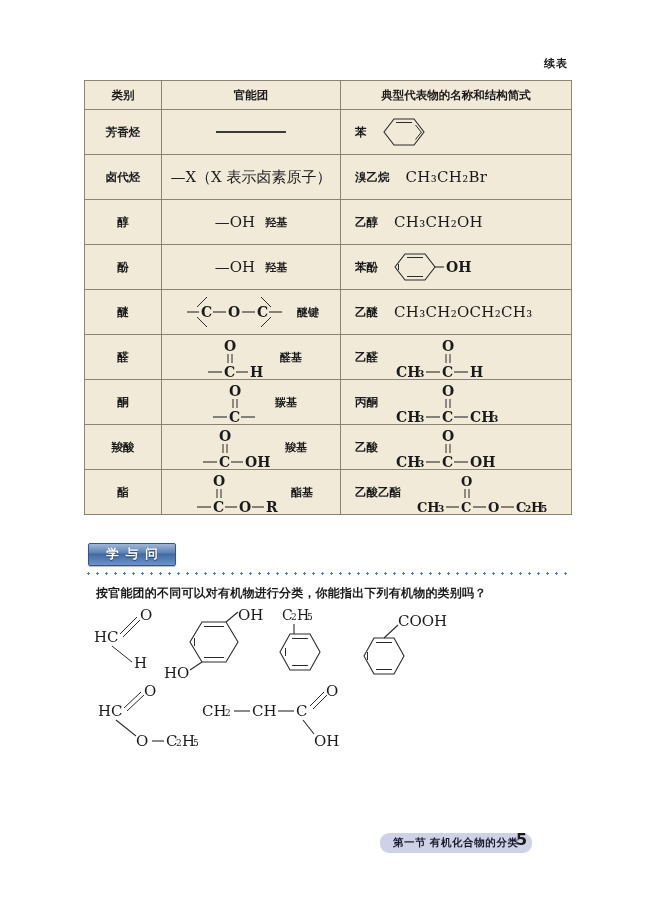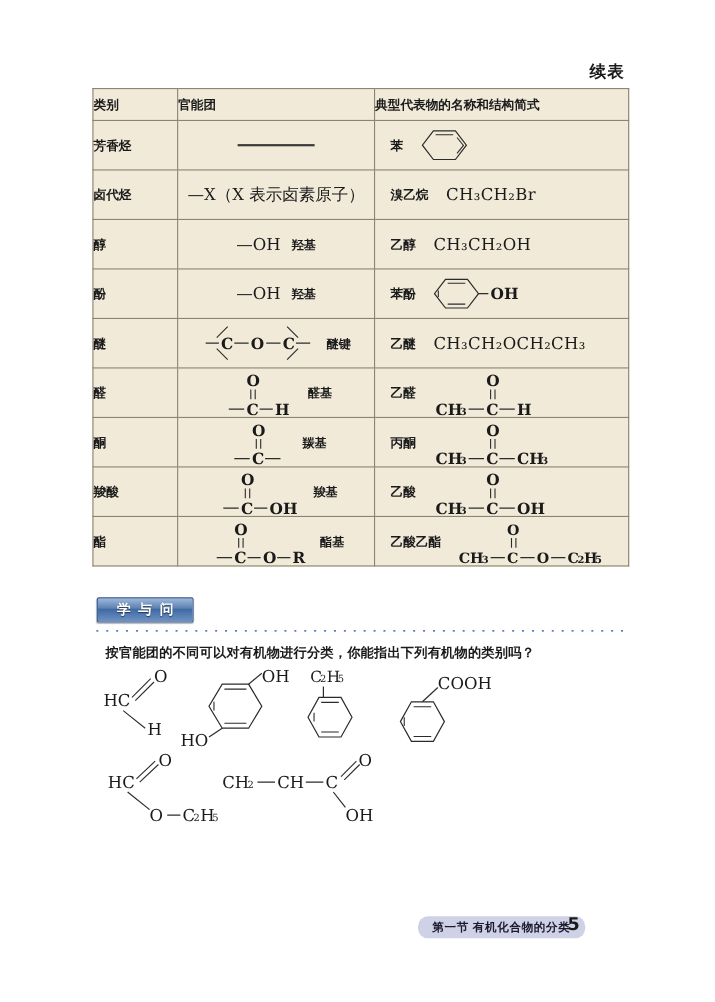--- a/index.html
+++ b/index.html
@@ -6,36 +6,36 @@
   body{
     width:650px;height:911px;background:#ffffff;
     font-family:"DejaVu Serif","Liberation Serif",serif;
     color:#1a1a1a;position:relative;overflow:hidden;
   }
   .page{position:absolute;inset:0;}
 
   
   .cont-label{
     position:absolute;right:82px;top:56px;
-    font-size:15px;font-weight:bold;letter-spacing:1px;
+    font-size:11px;font-weight:bold;letter-spacing:1px;
     font-family:"DejaVu Sans","Liberation Sans",sans-serif;
     padding-left:40px;
   }
 
   
   .tbl{
     position:absolute;left:84px;top:80px;width:484px;
     border-collapse:collapse;background:#f1ead9;
     table-layout:fixed;
   }
   .tbl td,.tbl th{
     border:1px solid #8c8472;
     background:#f1ead9;
     padding:0;
-    text-align:left;vertical-align:middle;
+    text-align:center;vertical-align:middle;
     font-size:11.5px;font-weight:bold;
     font-family:"DejaVu Sans","Liberation Sans",sans-serif;
     margin-top:28px;
   }
   .tbl thead th{height:28px;font-size:11.5px;}
   .tbl tbody td{height:44px;}
   .c1{width:76px;}
   .c2{width:178px;}
   .c3{width:230px;}
   .cellflex{display:flex;align-items:center;justify-content:center;height:100%;gap:10px;}

